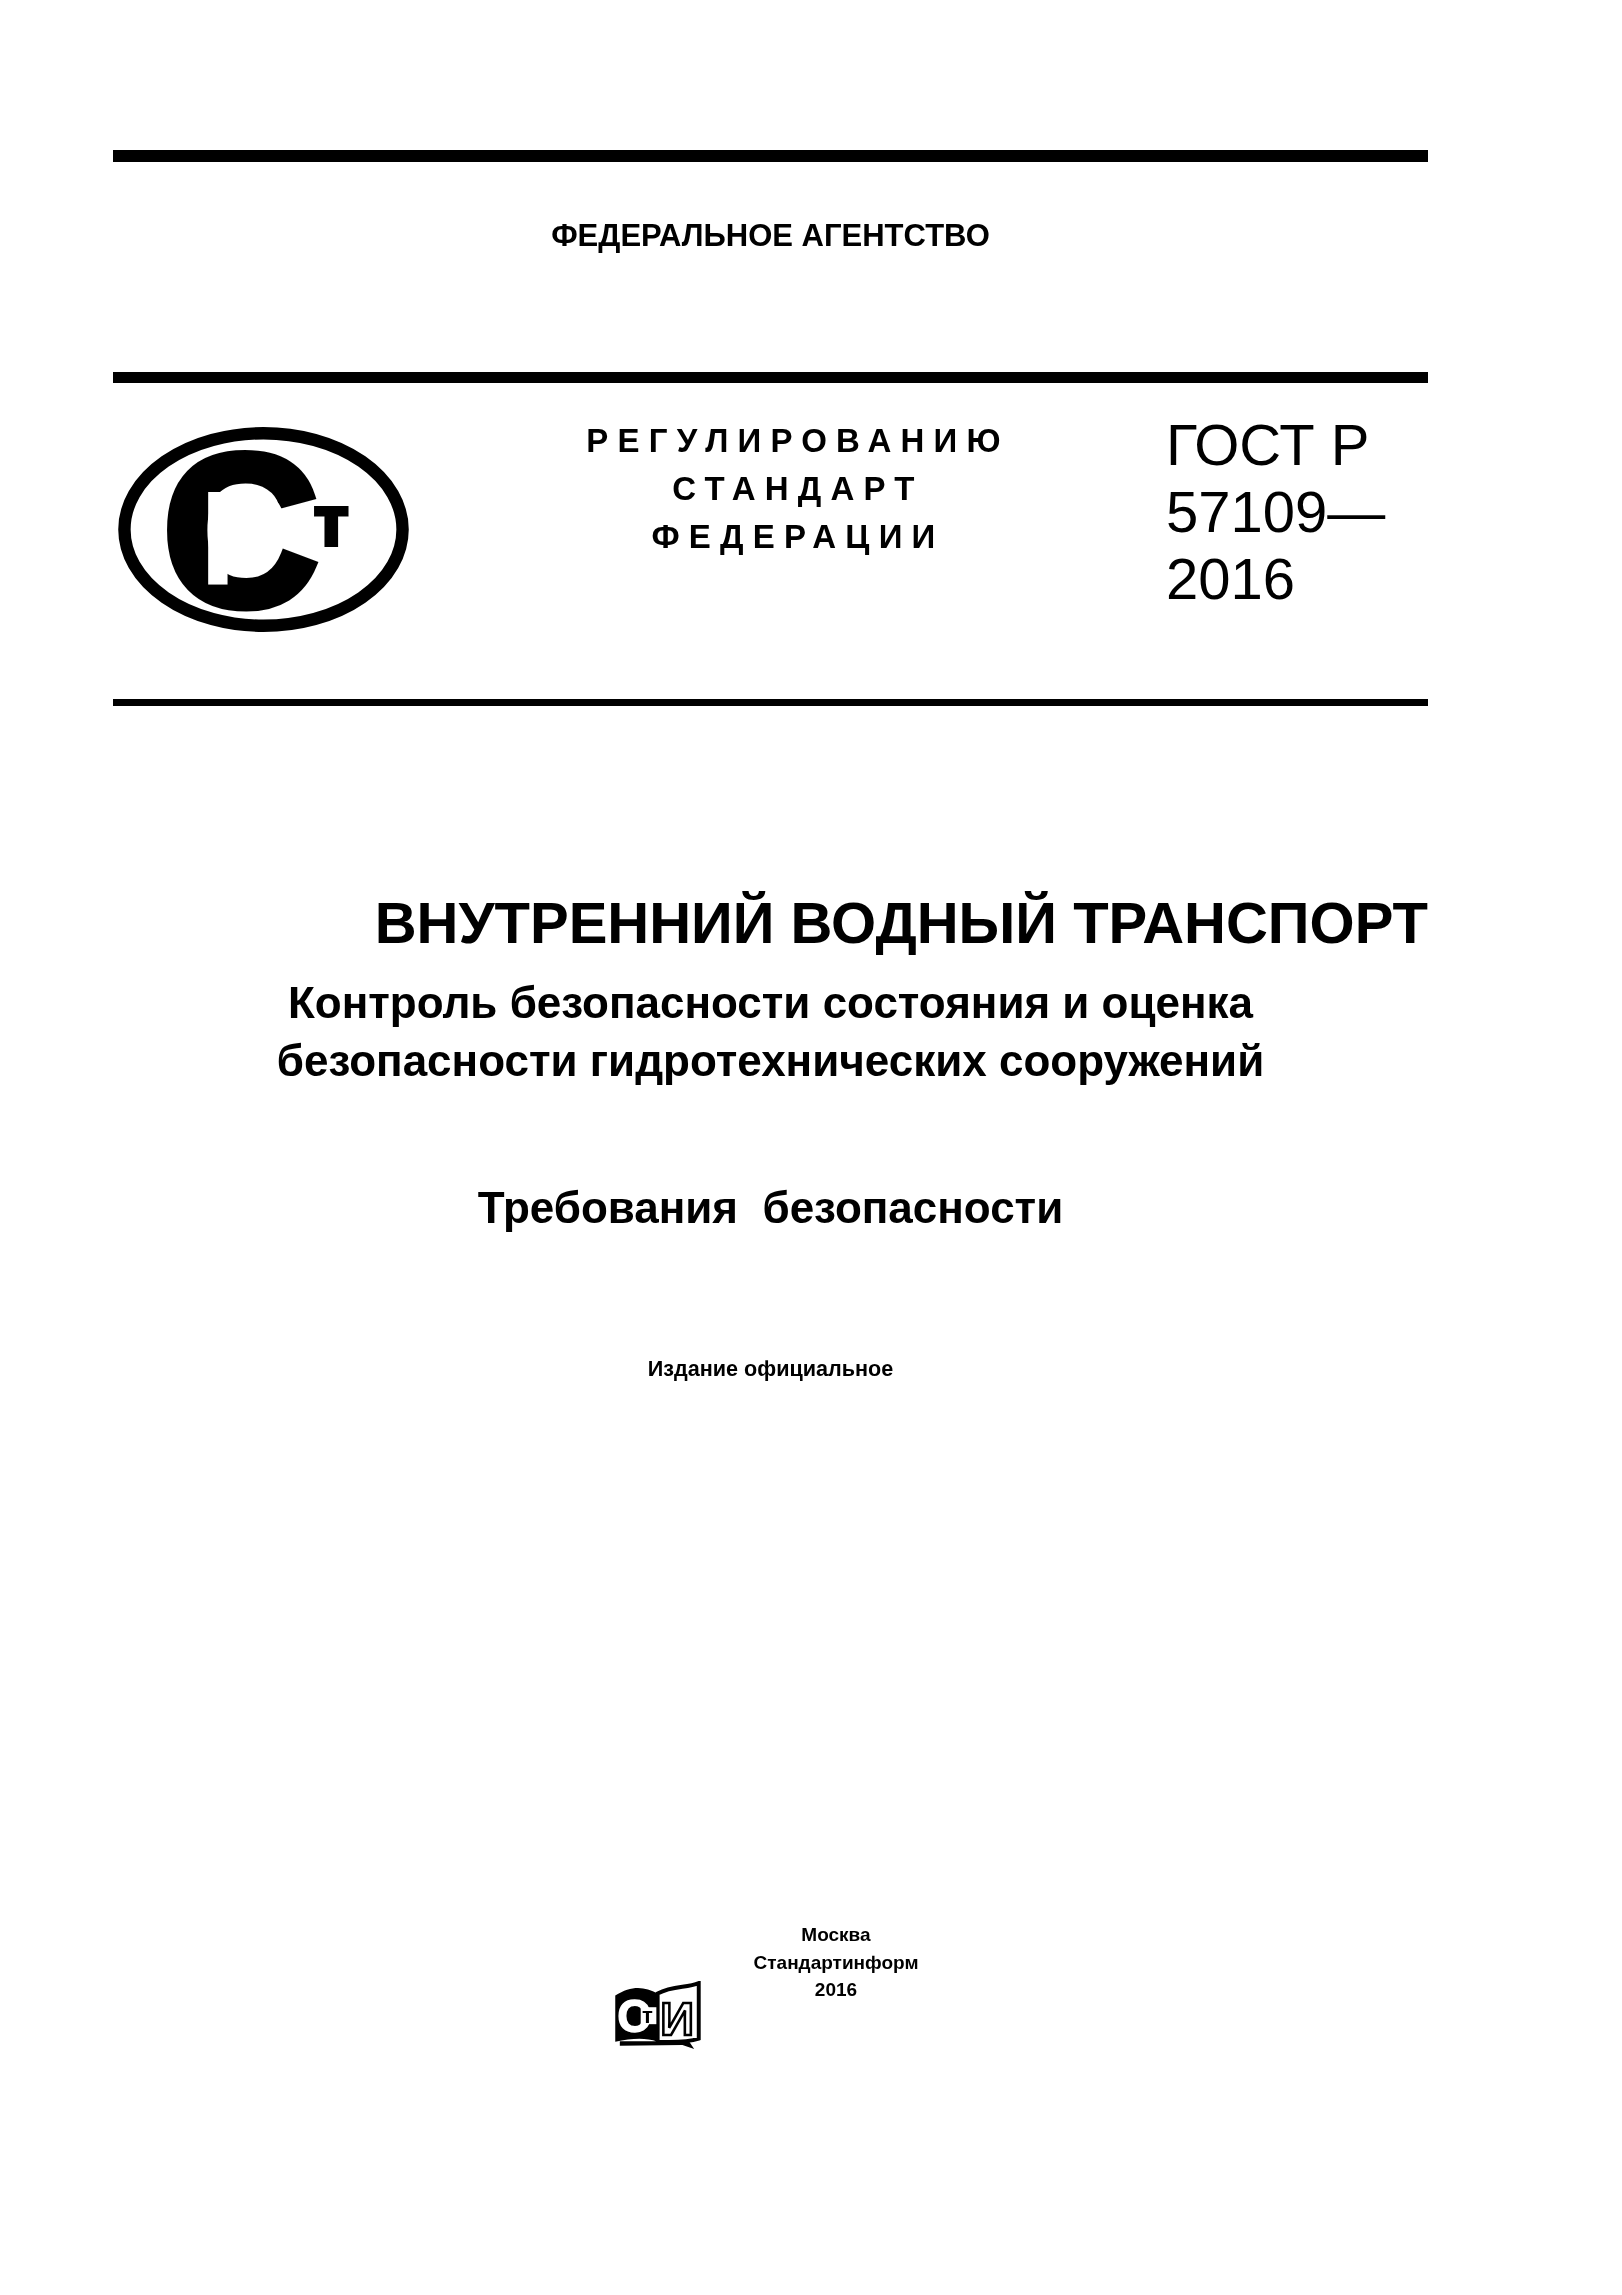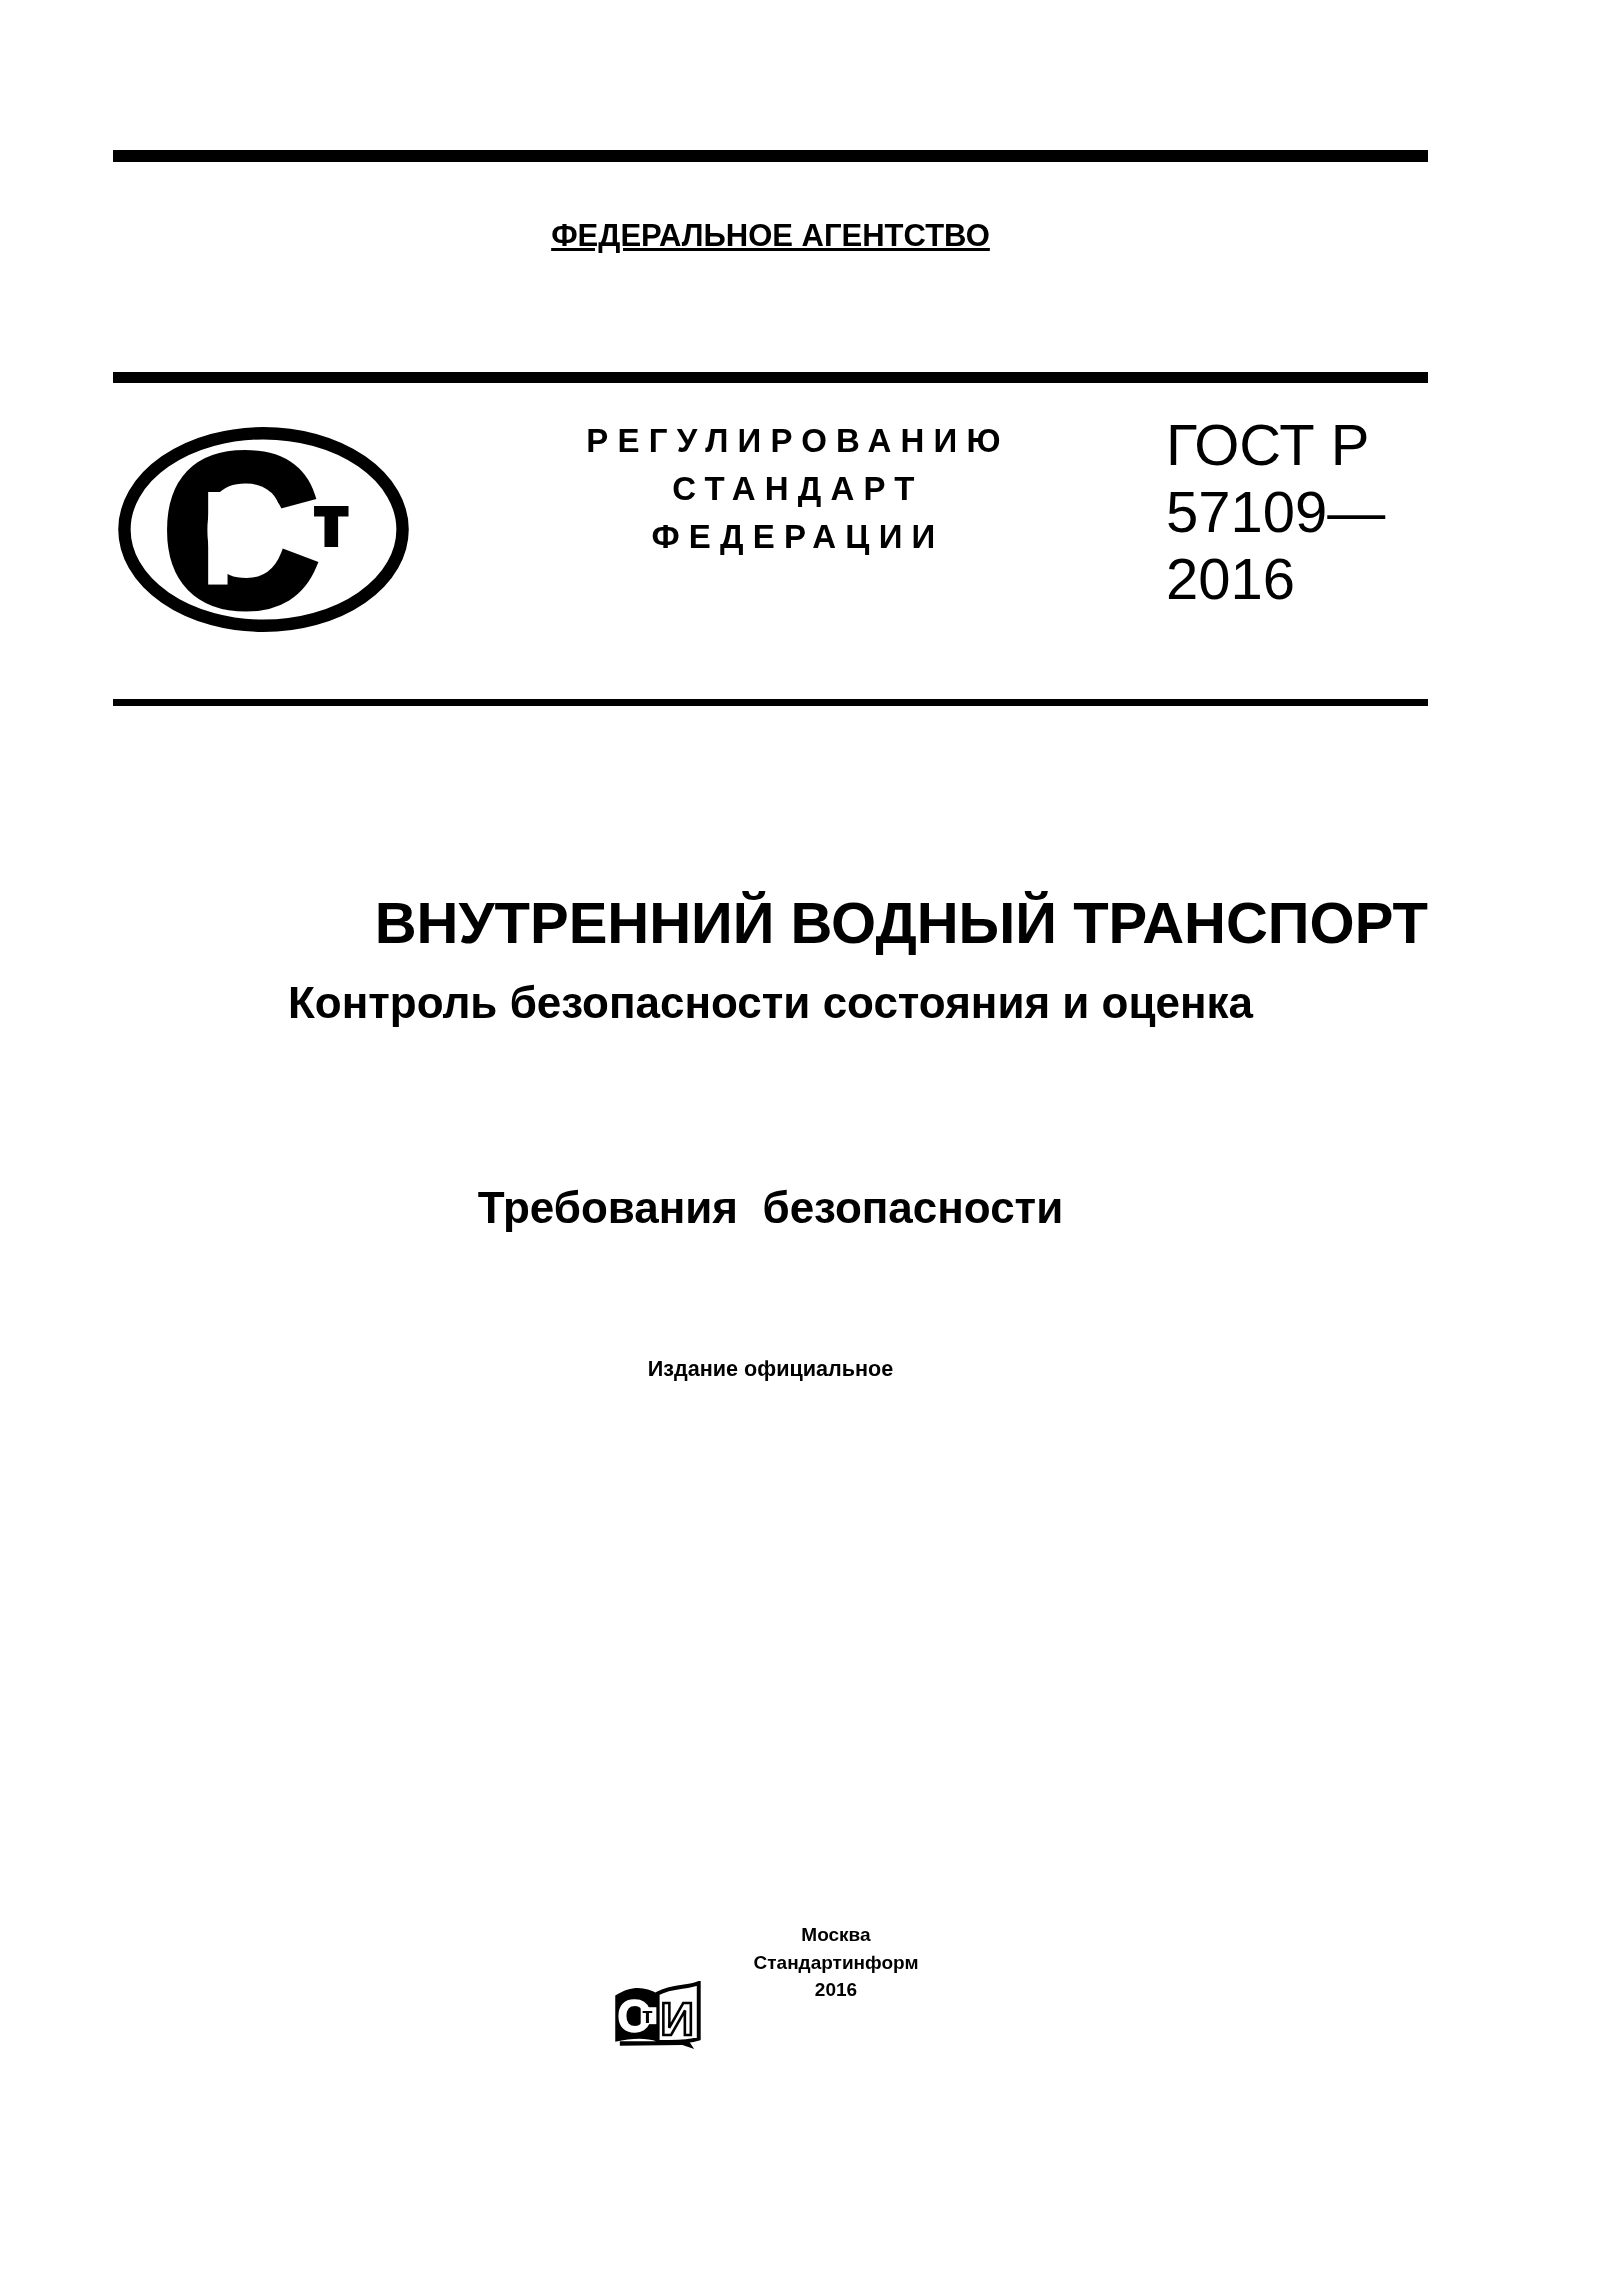--- a/index.html
+++ b/index.html
@@ -14,21 +14,21 @@
   }
   .rule { position: absolute; left: 113px; width: 1315px; background: #000000; }
   .rule-top  { top: 150px;  height: 11.8px; }
   .rule-mid  { top: 372px;  height: 10.5px; }
   .rule-thin { top: 699px; height: 6.5px; }
 
   .agency {
     position: absolute; left: 113px; width: 1315px;
     text-align: center; font-weight: bold; font-size: 31px; line-height: 1;
   }
-  .agency1 { top: 220px; text-decoration: underline; }
+  .agency1 { top: 220px; }
   .agency2 { top: 282px; }
 
   .rst-logo { position: absolute; left: 118px; top: 427px; width: 291px; height: 205px; }
 
   .std-type {
     position: absolute; left: 569px; top: 417px; width: 458px;
     text-align: center; font-weight: bold; font-size: 33px;
     line-height: 48px; letter-spacing: 9.2px;
   }
   .designation {
@@ -90,20 +90,21 @@
     <div>57109—</div>
     <div>2016</div>
   </div>
 
   <div class="rule rule-thin"></div>
 
   <div class="title">ВНУТРЕННИЙ ВОДНЫЙ ТРАНСПОРТ</div>
 
   <div class="subtitle">
     <div>Контроль безопасности состояния и оценка</div>
+    <div>безопасности гидротехнических сооружений</div>
   </div>
 
   <div class="subtitle2">Требования  безопасности</div>
 
   <div class="edition">Издание официальное</div>
 
   <svg class="sti-logo" viewBox="0 0 138 110" xmlns="http://www.w3.org/2000/svg">
     <path d="M5 22 C 30 6, 50 8, 70 19 L 70 93 C 50 86, 30 88, 5 93 Z" fill="#000000"></path>
     <path d="M70 19 C 94 6, 114 11, 133 3 L 133 88 C 112 95, 90 93, 70 93 Z" fill="#ffffff" stroke="#000000" stroke-width="6"></path>
     <text x="8" y="78" font-family="Liberation Sans, sans-serif" font-size="70" font-weight="bold" fill="#ffffff" stroke="#ffffff" stroke-width="2">С</text>

